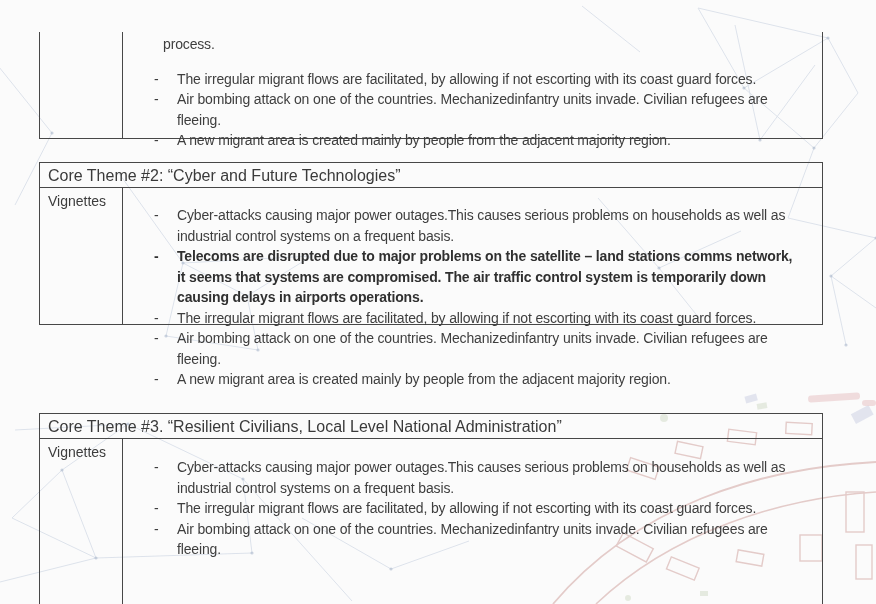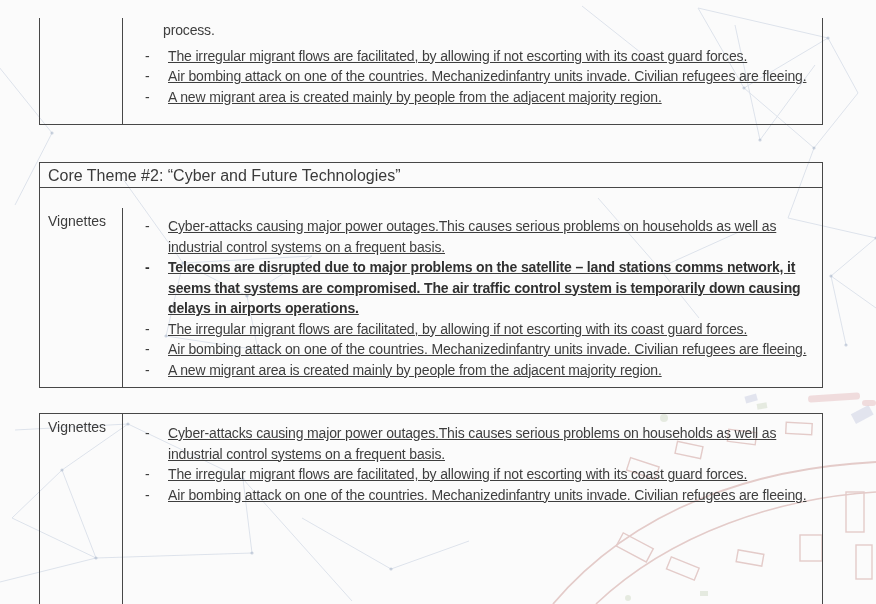--- a/index.html
+++ b/index.html
@@ -9,22 +9,22 @@
     background:#fbfbfb; font-family:"Liberation Sans", sans-serif;
     color:#3e3e3e;
   }
   .bg-svg { position:absolute; left:0; top:0; width:876px; height:604px; }
 
   .tbl {
     position:absolute; left:39px; width:784px; box-sizing:border-box;
     border:1.8px solid #474747; display:flex; flex-direction:column;
     background:transparent;
   }
-  .tbl1 { top:18px; height:107px; border-top:none; }
-  .tbl2 { top:162px; height:226px;gap:20px; }
+  .tbl1 { top:32px; height:107px; border-top:none; }
+  .tbl2 { top:162px; height:163px; }
   .tbl3 { top:413px; height:191px; border-bottom:none; overflow:hidden; }
 
   .title-row {
     font-size:16px; line-height:21px; padding:2px 6px 1px 8px;
     border-bottom:1.8px solid #474747; color:#3a3a3a; white-space:nowrap;
     flex:0 0 auto;
   }
   .body-row { flex:1 1 auto; display:flex; align-items:stretch; min-height:0; }
   .cell-label {
     flex:0 0 83px; width:83px; box-sizing:border-box;
@@ -32,21 +32,21 @@
     color:#3c3c3c;
   }
   .cell-content { flex:1 1 auto; min-width:0; padding:3px 4px 0 0; }
   .tbl1 .cell-content { padding-top:2px; }
   .tbl3 .cell-content { padding-top:4px; }
 
   .cont-line, .bullets li {
     font-size:14px; line-height:20.5px; letter-spacing:-0.15px; color:#3e3e3e;
   }
   .cont-line { padding-left:40px; }
-  ul.bullets { list-style:none; margin:5px; padding:0;text-decoration:underline; }
+  ul.bullets { list-style:none; margin:14px; padding:0; }
   .bullets li { position:relative; padding-left:40px; }
   .bullets li::before { content:"-"; position:absolute; left:17px; top:0; }
   .bullets li.b { font-weight:700; color:#303030; }
 </style>
 </head>
 <body>
 
 <div class="page">
 
   <svg class="bg-svg" viewBox="0 0 876 604" xmlns="http://www.w3.org/2000/svg" aria-hidden="true">
@@ -146,20 +146,21 @@
           <li class="b">Telecoms are disrupted due to major problems on the satellite – land stations comms network, it seems that systems are compromised. The air traffic control system is temporarily down causing delays in airports operations.</li>
           <li>The irregular migrant flows are facilitated, by allowing if not escorting with its coast guard forces.</li>
           <li>Air bombing attack on one of the countries. Mechanizedinfantry units invade. Civilian refugees are fleeing.</li>
           <li>A new migrant area is created mainly by people from the adjacent majority region.</li>
         </ul>
       </div>
     </div>
   </div>
 
   <div class="tbl tbl3">
+    <div class="title-row">Core Theme #3. “Resilient Civilians, Local Level National Administration”</div>
     <div class="body-row">
       <div class="cell-label">Vignettes</div>
       <div class="cell-content">
         <ul class="bullets">
           <li>Cyber-attacks causing major power outages.This causes serious problems on households as well as industrial control systems on a frequent basis.</li>
           <li>The irregular migrant flows are facilitated, by allowing if not escorting with its coast guard forces.</li>
           <li>Air bombing attack on one of the countries. Mechanizedinfantry units invade. Civilian refugees are fleeing.</li>
         </ul>
       </div>
     </div>

